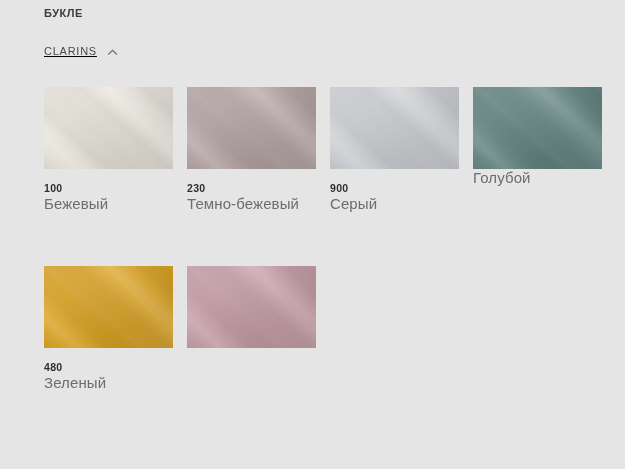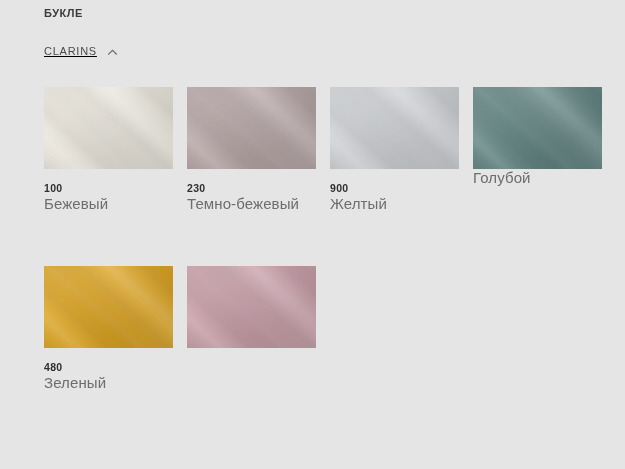--- a/index.html
+++ b/index.html
@@ -181,21 +181,21 @@
         <div class="swatch-code">230</div>
         <div class="swatch-name">Темно-бежевый</div>
       </div>
       <div class="swatch-card">
         <div class="swatch-chip" style="background-color: rgb(203, 206, 210);">
           <div class="tex-a"></div>
           <div class="tex-b"></div>
           <div class="tex-c"></div>
         </div>
         <div class="swatch-code">900</div>
-        <div class="swatch-name">Желтый</div>
+        <div class="swatch-name">Серый</div>
       </div>
       <div class="swatch-card">
         <div class="swatch-chip" style="background-color: rgb(93, 128, 126);">
           <div class="tex-a"></div>
           <div class="tex-b"></div>
           <div class="tex-c"></div>
         </div>
         <div class="swatch-name">Голубой</div>
       </div>
       <div class="swatch-card">

